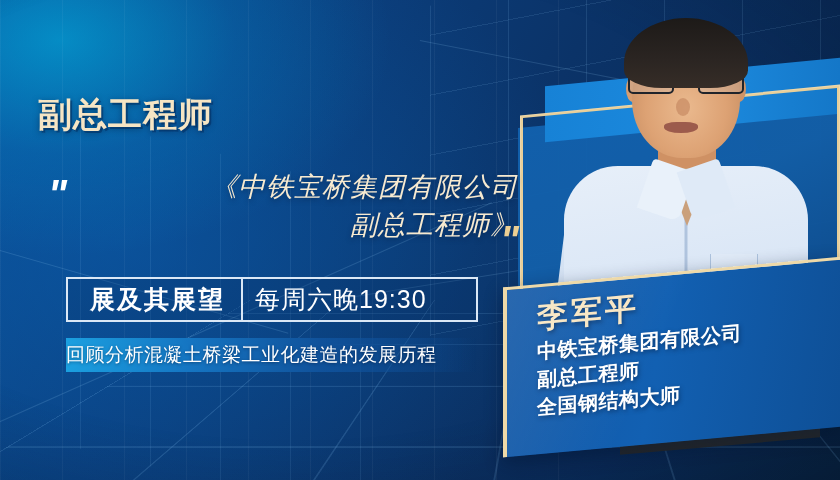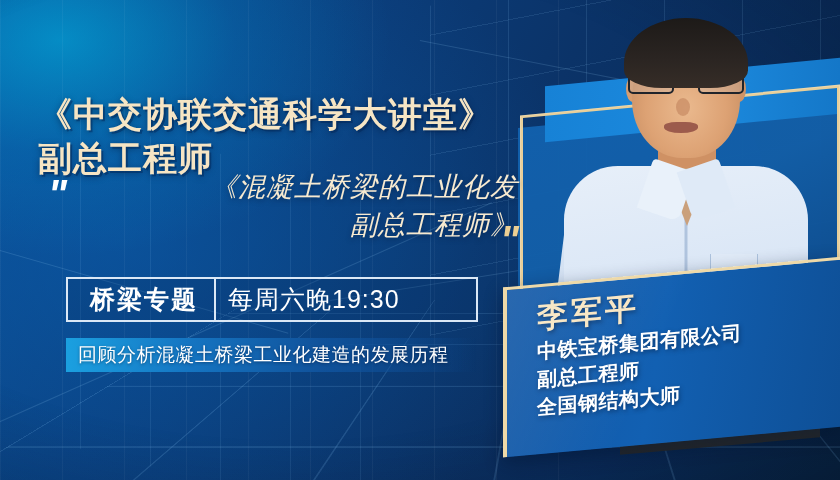--- a/index.html
+++ b/index.html
@@ -126,21 +126,21 @@
     padding:0 16px 0 12px;
   }
 
   
   .tagline{
     position:absolute;left:66px;top:338px;width:410px;height:34px;
     background:linear-gradient(90deg,#1ba0e0 0%,#1575c2 30%,#10529b 62%,rgba(12,58,108,0.0) 100%);
     display:flex;align-items:center;
   }
   .tagline span{
-    color:#ffffff;font-size:19px;letter-spacing:.5px;padding-left:12px;
+    color:#ffffff;font-size:19px;letter-spacing:.5px;padding-left:0;
     text-shadow:0 1px 3px rgba(0,20,50,.5);
   }
 
   
   .photo{
     position:absolute;left:560px;top:18px;width:250px;height:404px;
   }
   .ph-head{
     position:absolute;left:72px;top:8px;width:108px;height:132px;
     background:radial-gradient(60% 58% at 50% 62%, #eab98e 0%, #dda274 62%, #c98f63 100%);
@@ -279,35 +279,34 @@
     <div class="ph-brow" style="left:136px;top:44px;width:40px;"></div>
     <div class="ph-glass">
       <i class="l"></i>
         <u></u>
         <i class="r"></i>
     </div>
     <div class="ph-hair"></div>
   </div>
 
   <div class="headline">
-    <span>《中交协联交通科学大讲堂》</span>
     <span class="l2">副总工程师</span>
   </div>
 
   <div class="topic-wrap">
     <span class="quote quote-open">"</span>
     <div class="topic">
-      <div>《混凝土桥梁的工业化发</div>
+      <div>《中铁宝桥集团有限公司</div>
       <div>副总工程师》</div>
     </div>
     <span class="quote quote-close">"</span>
   </div>
 
   <div class="sched">
-    <div class="sched-a">桥梁专题</div>
+    <div class="sched-a">展及其展望</div>
     <div class="sched-div"></div>
     <div class="sched-b">每周六晚19:30</div>
   </div>
 
   <div class="tagline">
     <span>回顾分析混凝土桥梁工业化建造的发展历程</span>
   </div>
 
   <div class="namepanel">
     <div class="np-inner">

